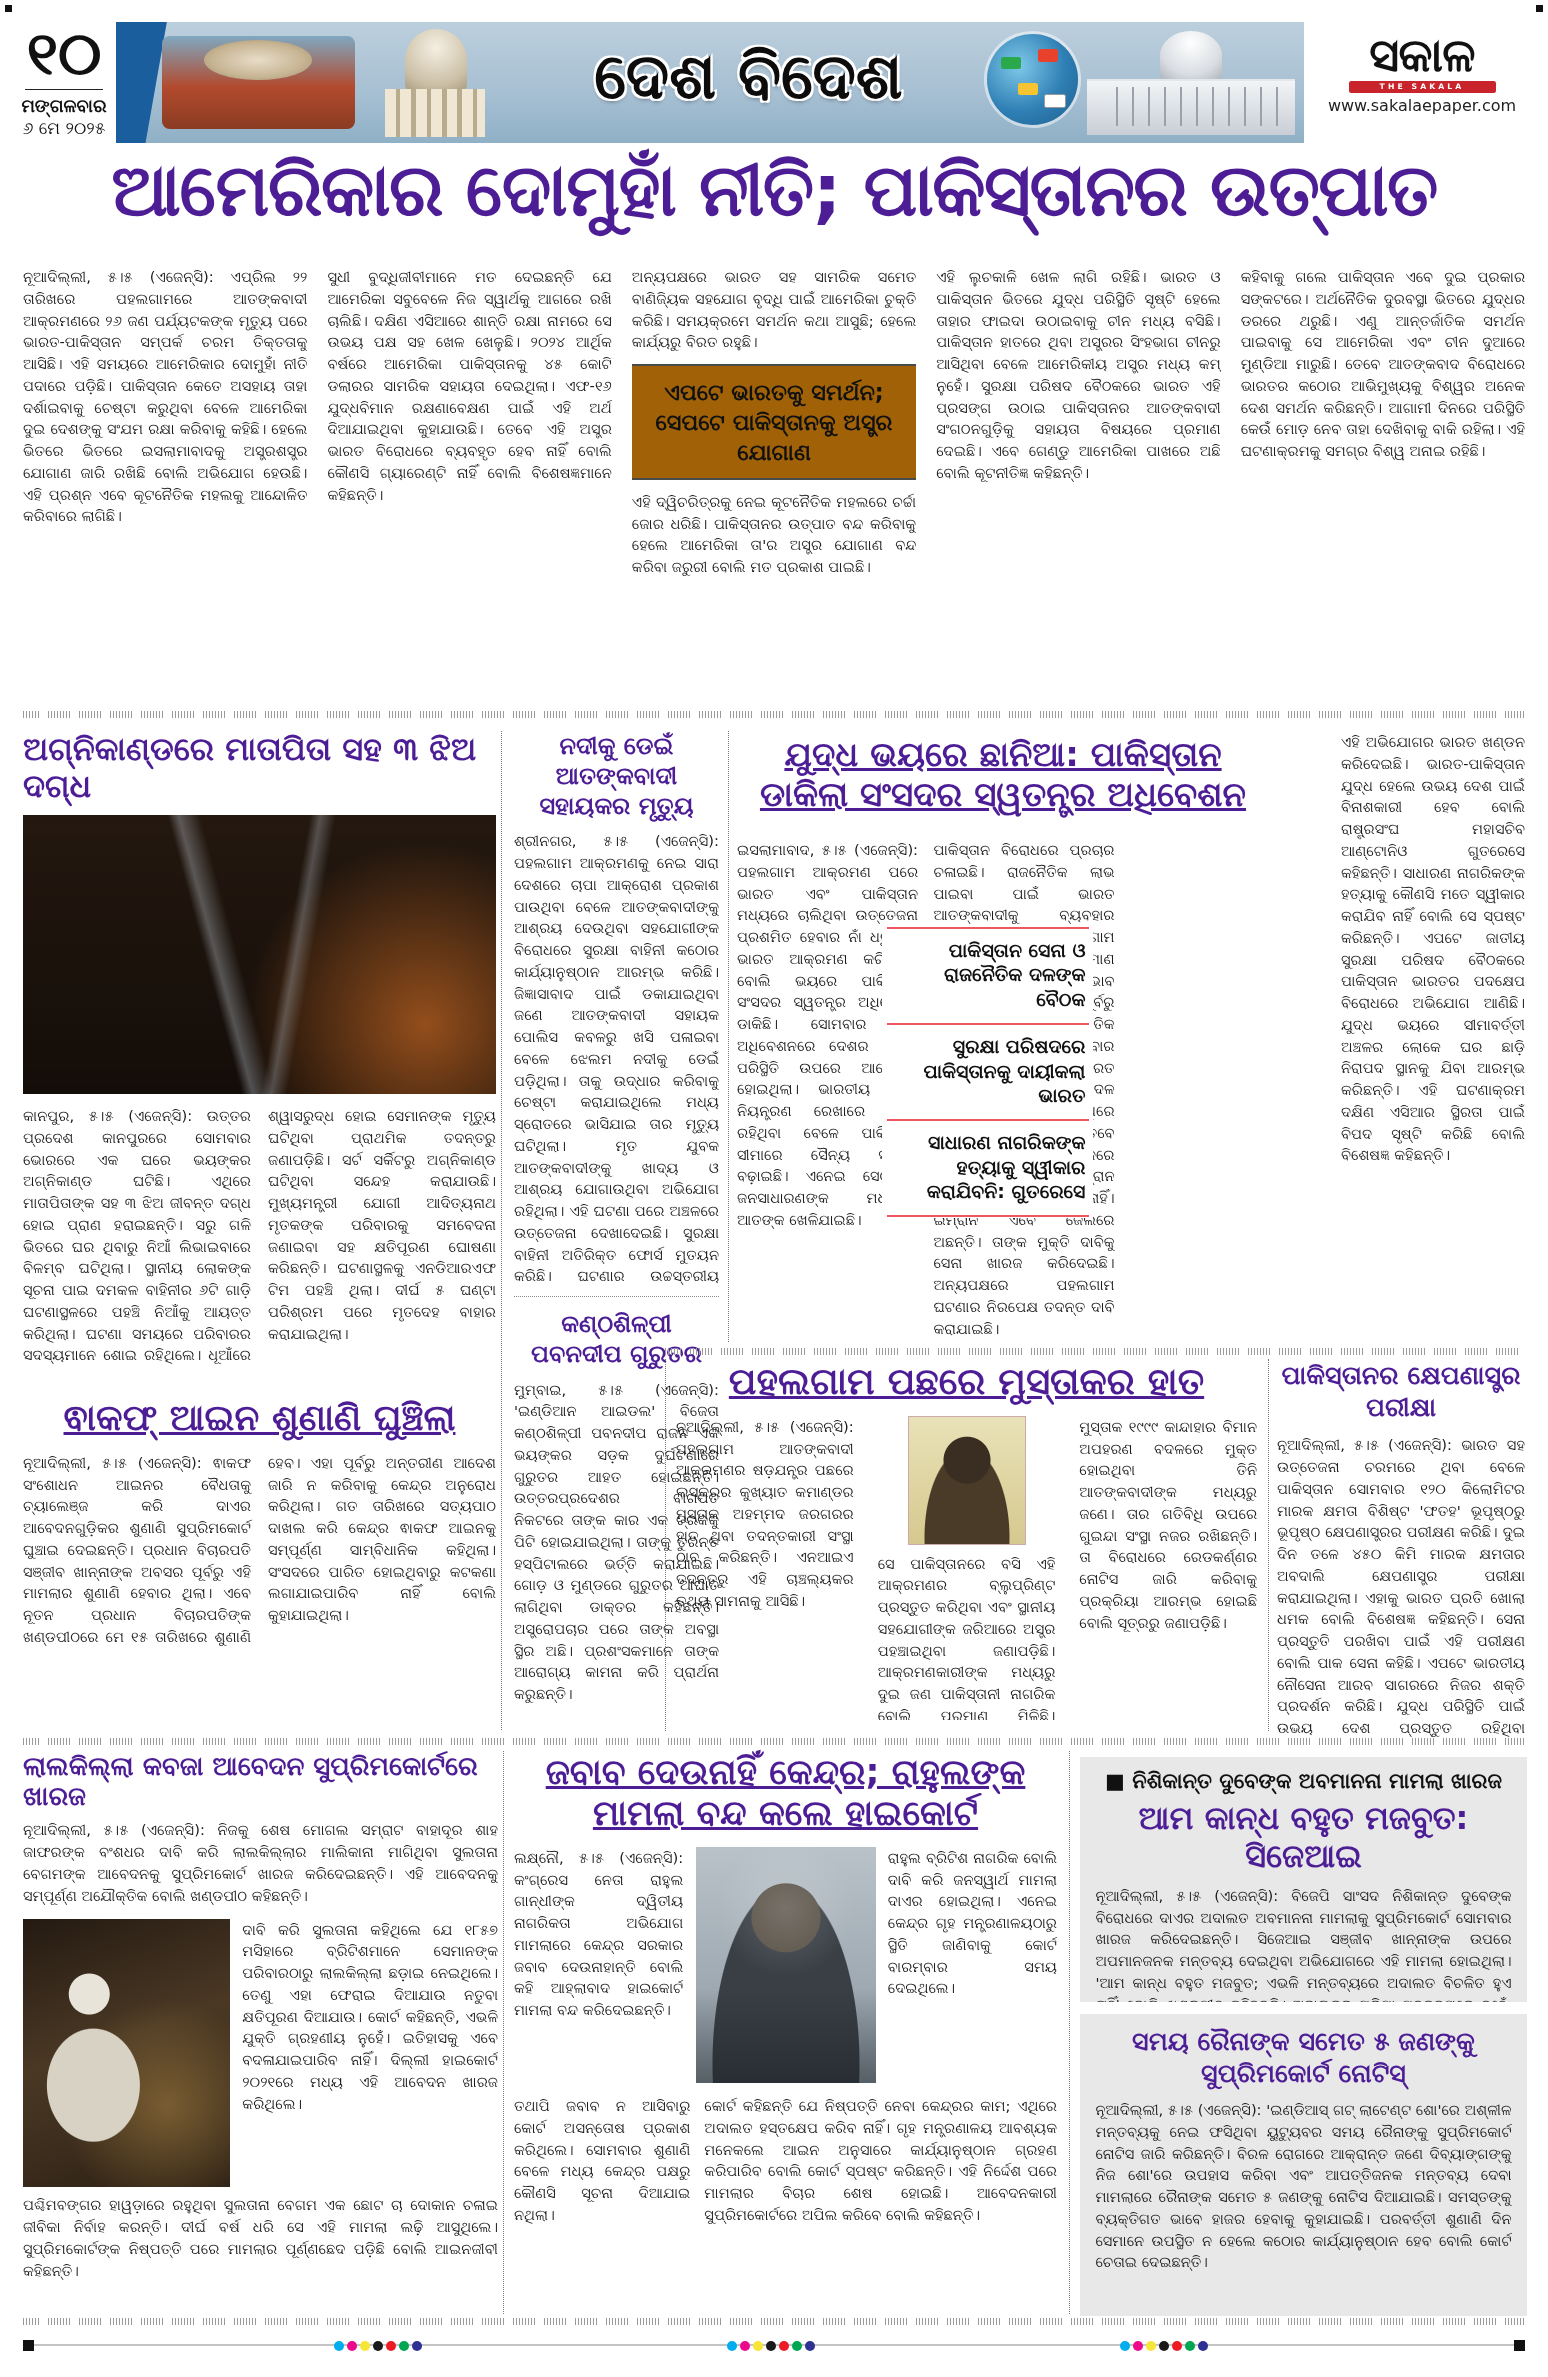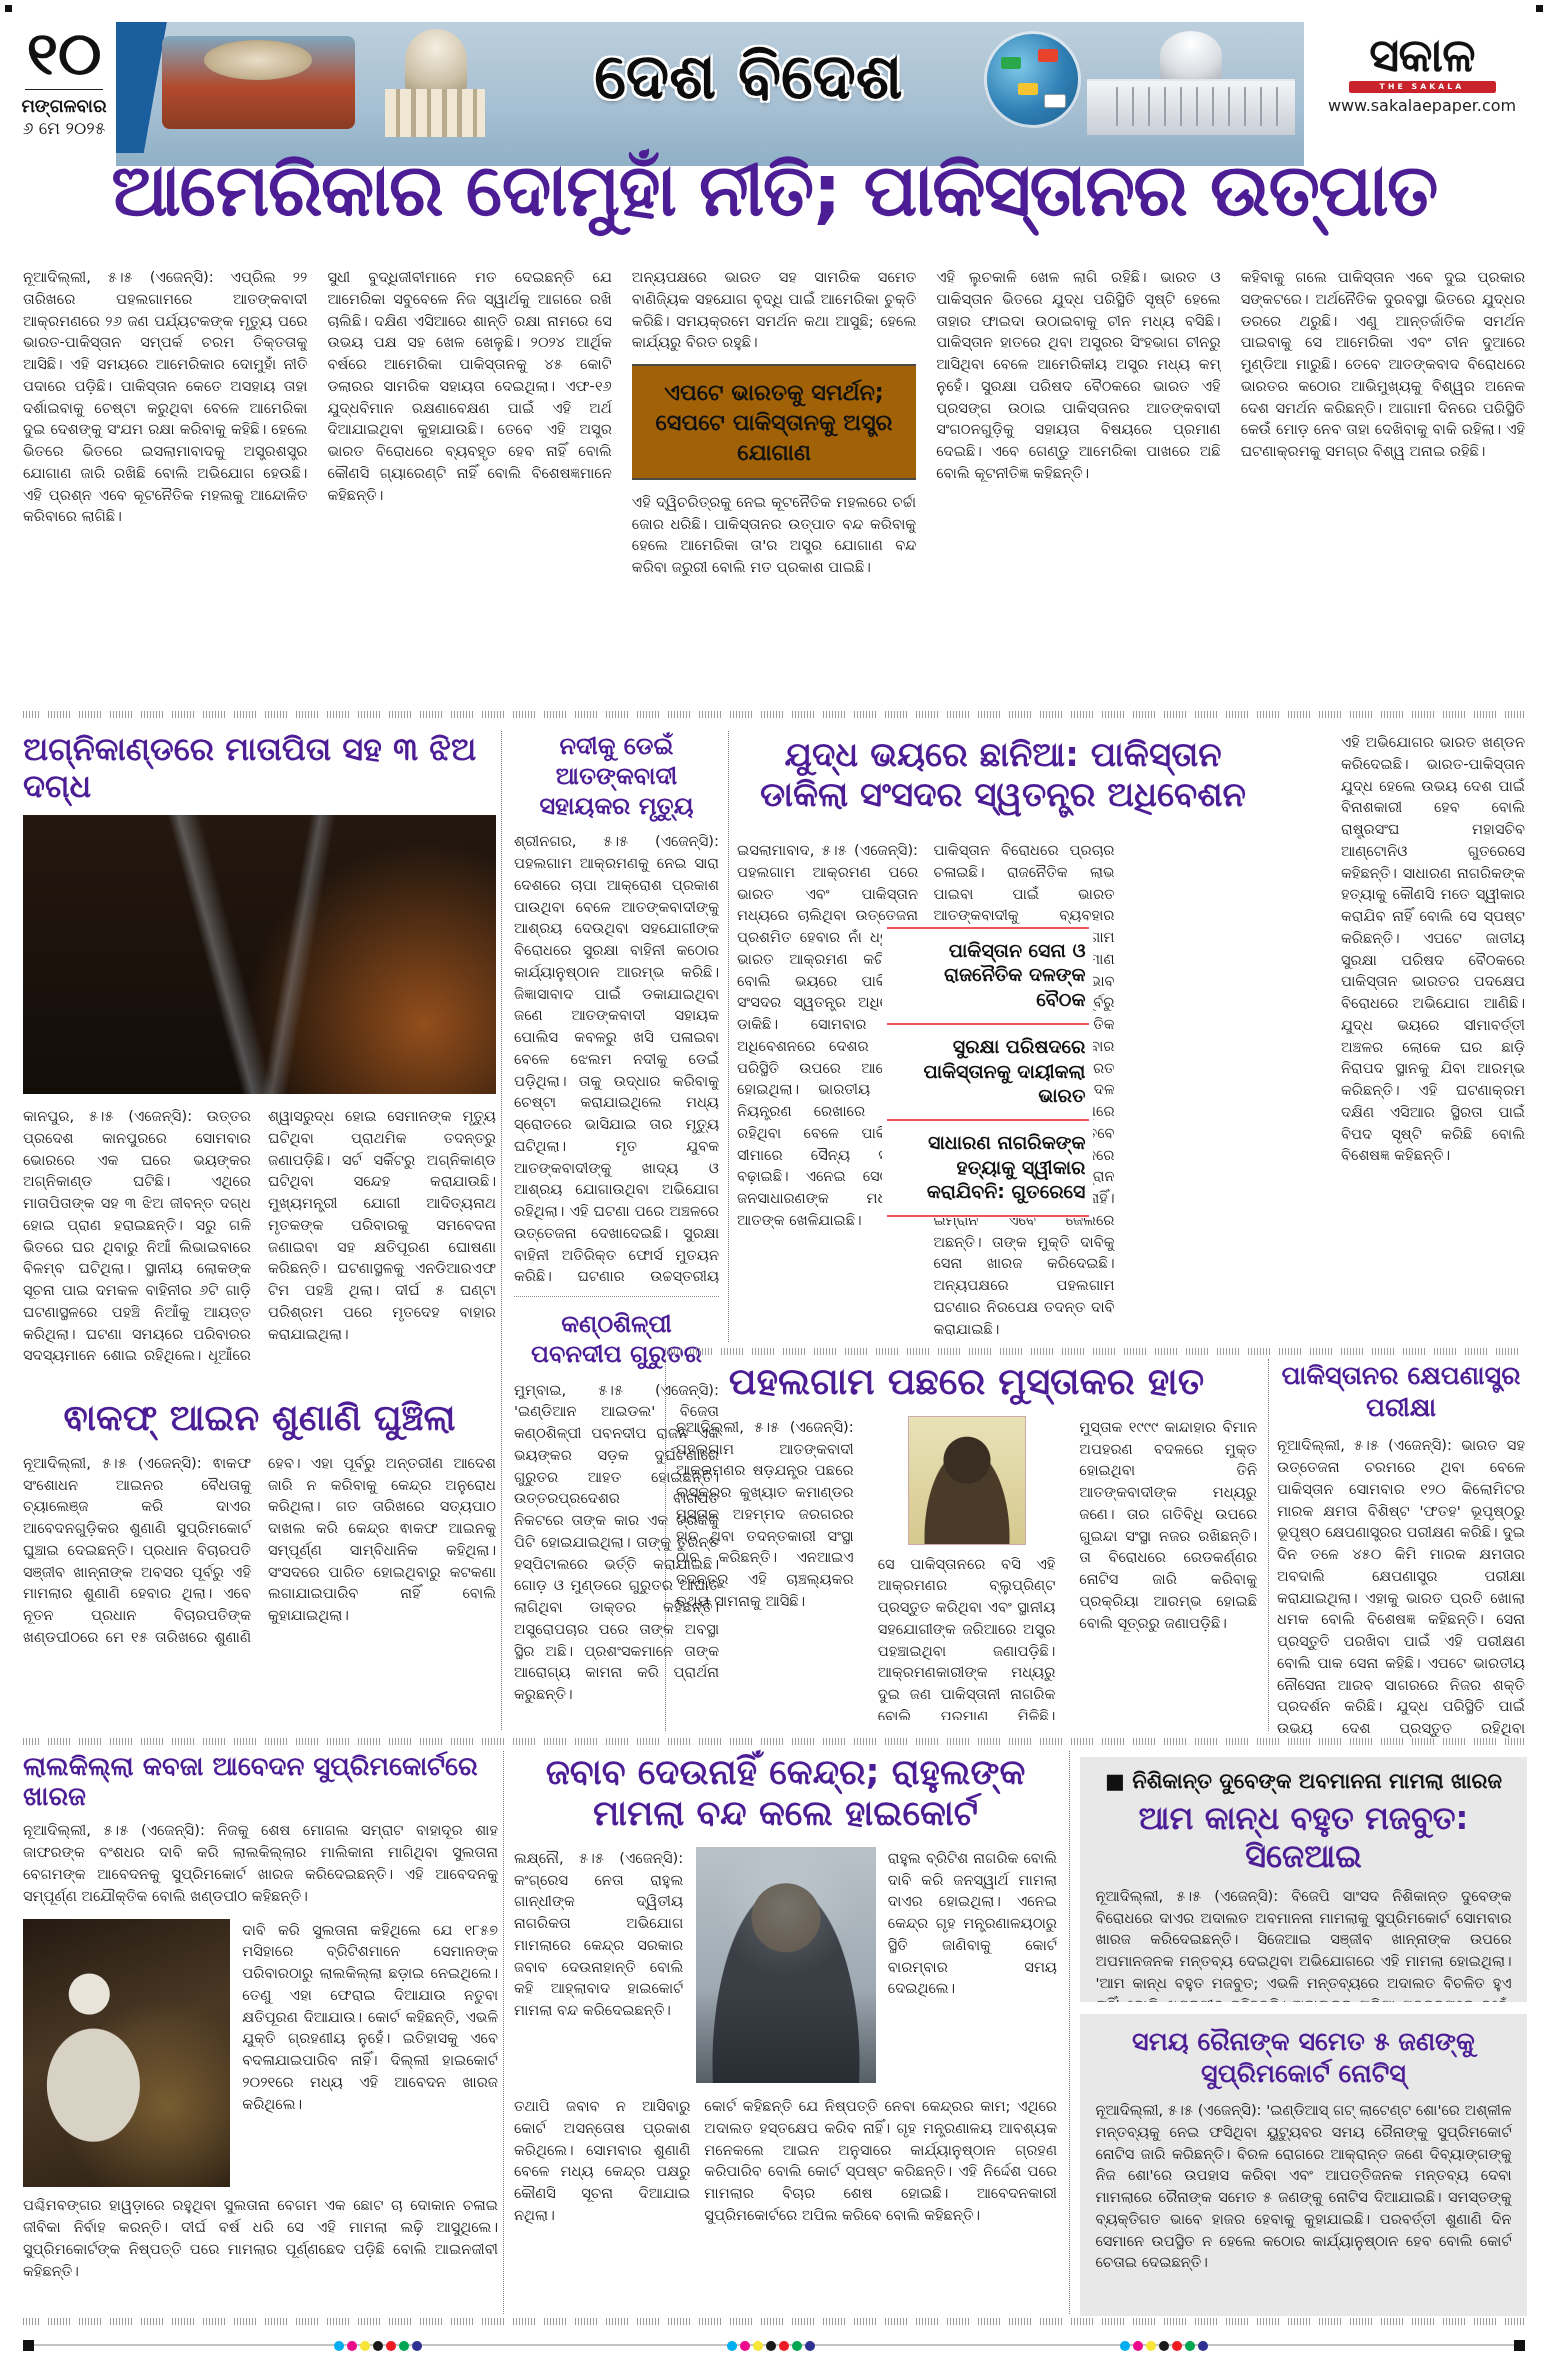--- a/index.html
+++ b/index.html
@@ -7,21 +7,21 @@
         font-family:"DejaVu Sans",sans-serif;color:#111;overflow:hidden;}
   .abs{position:absolute;}
   .jtext{text-align:justify;font-size:14.7px;line-height:1.48;color:#1a1a1a;overflow:hidden;}
   .hatch{background:repeating-linear-gradient(90deg,#9a9a9a 0 0.8px,transparent 0.8px 3.1px);height:7px;}
   .vdot{border-left:1.5px dotted #777;width:0;}
   .corner{width:7.7px;height:7.7px;background:#111;}
   h1,h2,h3{margin:0;font-family:"DejaVu Sans",sans-serif;color:#4c1d95;}
   .lead-headline{font-size:72px;font-weight:800;letter-spacing:-1.5px;line-height:1.04;text-align:center;}
   .quote-box{border-top:2.3px solid #4a4a4a;border-bottom:2.3px solid #4a4a4a;background:#a16207;
              padding:10.8px 4.6px;margin:10.8px 0;font-size:22.4px;font-weight:800;text-align:center;line-height:1.35;}
-  .sec-head-xl{font-size:34px;font-weight:800;text-align:center;line-height:1.18;}
+  .sec-head-xl{font-size:34px;font-weight:800;text-align:center;line-height:1.18;text-decoration:underline;}
   .sec-head-l{font-size:31px;font-weight:800;line-height:1.15;}
   .sec-head-m{font-size:24px;font-weight:800;text-align:center;line-height:1.25;}
   .cols2{column-count:2;column-gap:17px;}
   .bullet-box{background:#ffffff;padding:1.5px 4.6px;}
   .bullet-item{border-top:2.3px solid #f0545c;padding:9.3px 3.1px 10.8px;font-size:19px;font-weight:800;
                text-align:right;line-height:1.3;}
   .bullet-item:last-child{border-bottom:2.3px solid #f0545c;}
   .grey-box{background:#e8e8e8;padding:12.3px 15.4px;box-sizing:border-box;overflow:hidden;}
   .banner{background:linear-gradient(180deg,#bccfdd 0%,#a6bfd2 60%,#8fb0c6 100%);overflow:hidden;}
   .brand-bar{background:#c9242b;color:#fff;font-size:7.7px;letter-spacing:3.1px;font-weight:bold;
@@ -37,21 +37,21 @@
   <div class="abs corner" style="left:4.6px;top:4.6px;"></div>
   <div class="abs corner" style="right:4.6px;top:4.6px;"></div>
 
   <div class="abs" style="left:17px;top:23px;width:94px;text-align:center;">
     <div style="font-size:60px;font-weight:800;line-height:1;">୧୦</div>
     <div style="border-top:1.5px solid #222;margin:6.2px 7.7px 4.6px;"></div>
     <div style="font-size:18px;font-weight:bold;">ମଙ୍ଗଳବାର</div>
     <div style="font-size:17px;margin-top:1.5px;">୬ ମେ ୨୦୨୫</div>
   </div>
 
-  <div class="abs banner" style="left:116px;top:21.6px;width:1188px;height:144px;">
+  <div class="abs banner" style="left:116px;top:21.6px;width:1188px;height:121px;">
     <div class="abs" style="left:-14px;top:-7.7px;width:54px;height:139px;background:#1b5e9e;transform:skewX(-10deg);"></div>
     <div class="abs" style="left:46px;top:14px;width:193px;height:93px;border-radius:7.7px;background:linear-gradient(180deg,#7fa8c0 0%,#b24a2e 55%,#8a3c22 100%);">
       <div class="abs" style="left:42px;top:4.6px;width:108px;height:40px;border-radius:50%;background:radial-gradient(ellipse at center,#e8ddc8 0%,#c7b493 60%,#9c8a68 100%);"></div>
     </div>
     <div class="abs" style="left:254px;top:7.7px;width:131px;height:108px;">
       <div class="abs" style="left:35px;top:0;width:62px;height:62px;border-radius:50% 50% 6.2px 6.2px;background:radial-gradient(circle at 50% 30%,#f5efe2,#cbbfa6 70%,#a99a7d);"></div>
       <div class="abs" style="left:15.4px;top:60px;width:100px;height:48px;background:repeating-linear-gradient(90deg,#efe7d4 0 10.8px,#b9ab8d 10.8px 15.4px);"></div>
     </div>
     <div class="abs" style="left:401px;top:17px;width:463px;text-align:center;font-size:63px;font-weight:800;color:#0c0c0c;line-height:1.2;
          text-shadow:-2.3px -2.3px 0 #fff,2.3px -2.3px 0 #fff,-2.3px 2.3px 0 #fff,2.3px 2.3px 0 #fff,0 3.1px 4.6px rgba(0,0,0,.35);">ଦେଶ ବିଦେଶ</div>

